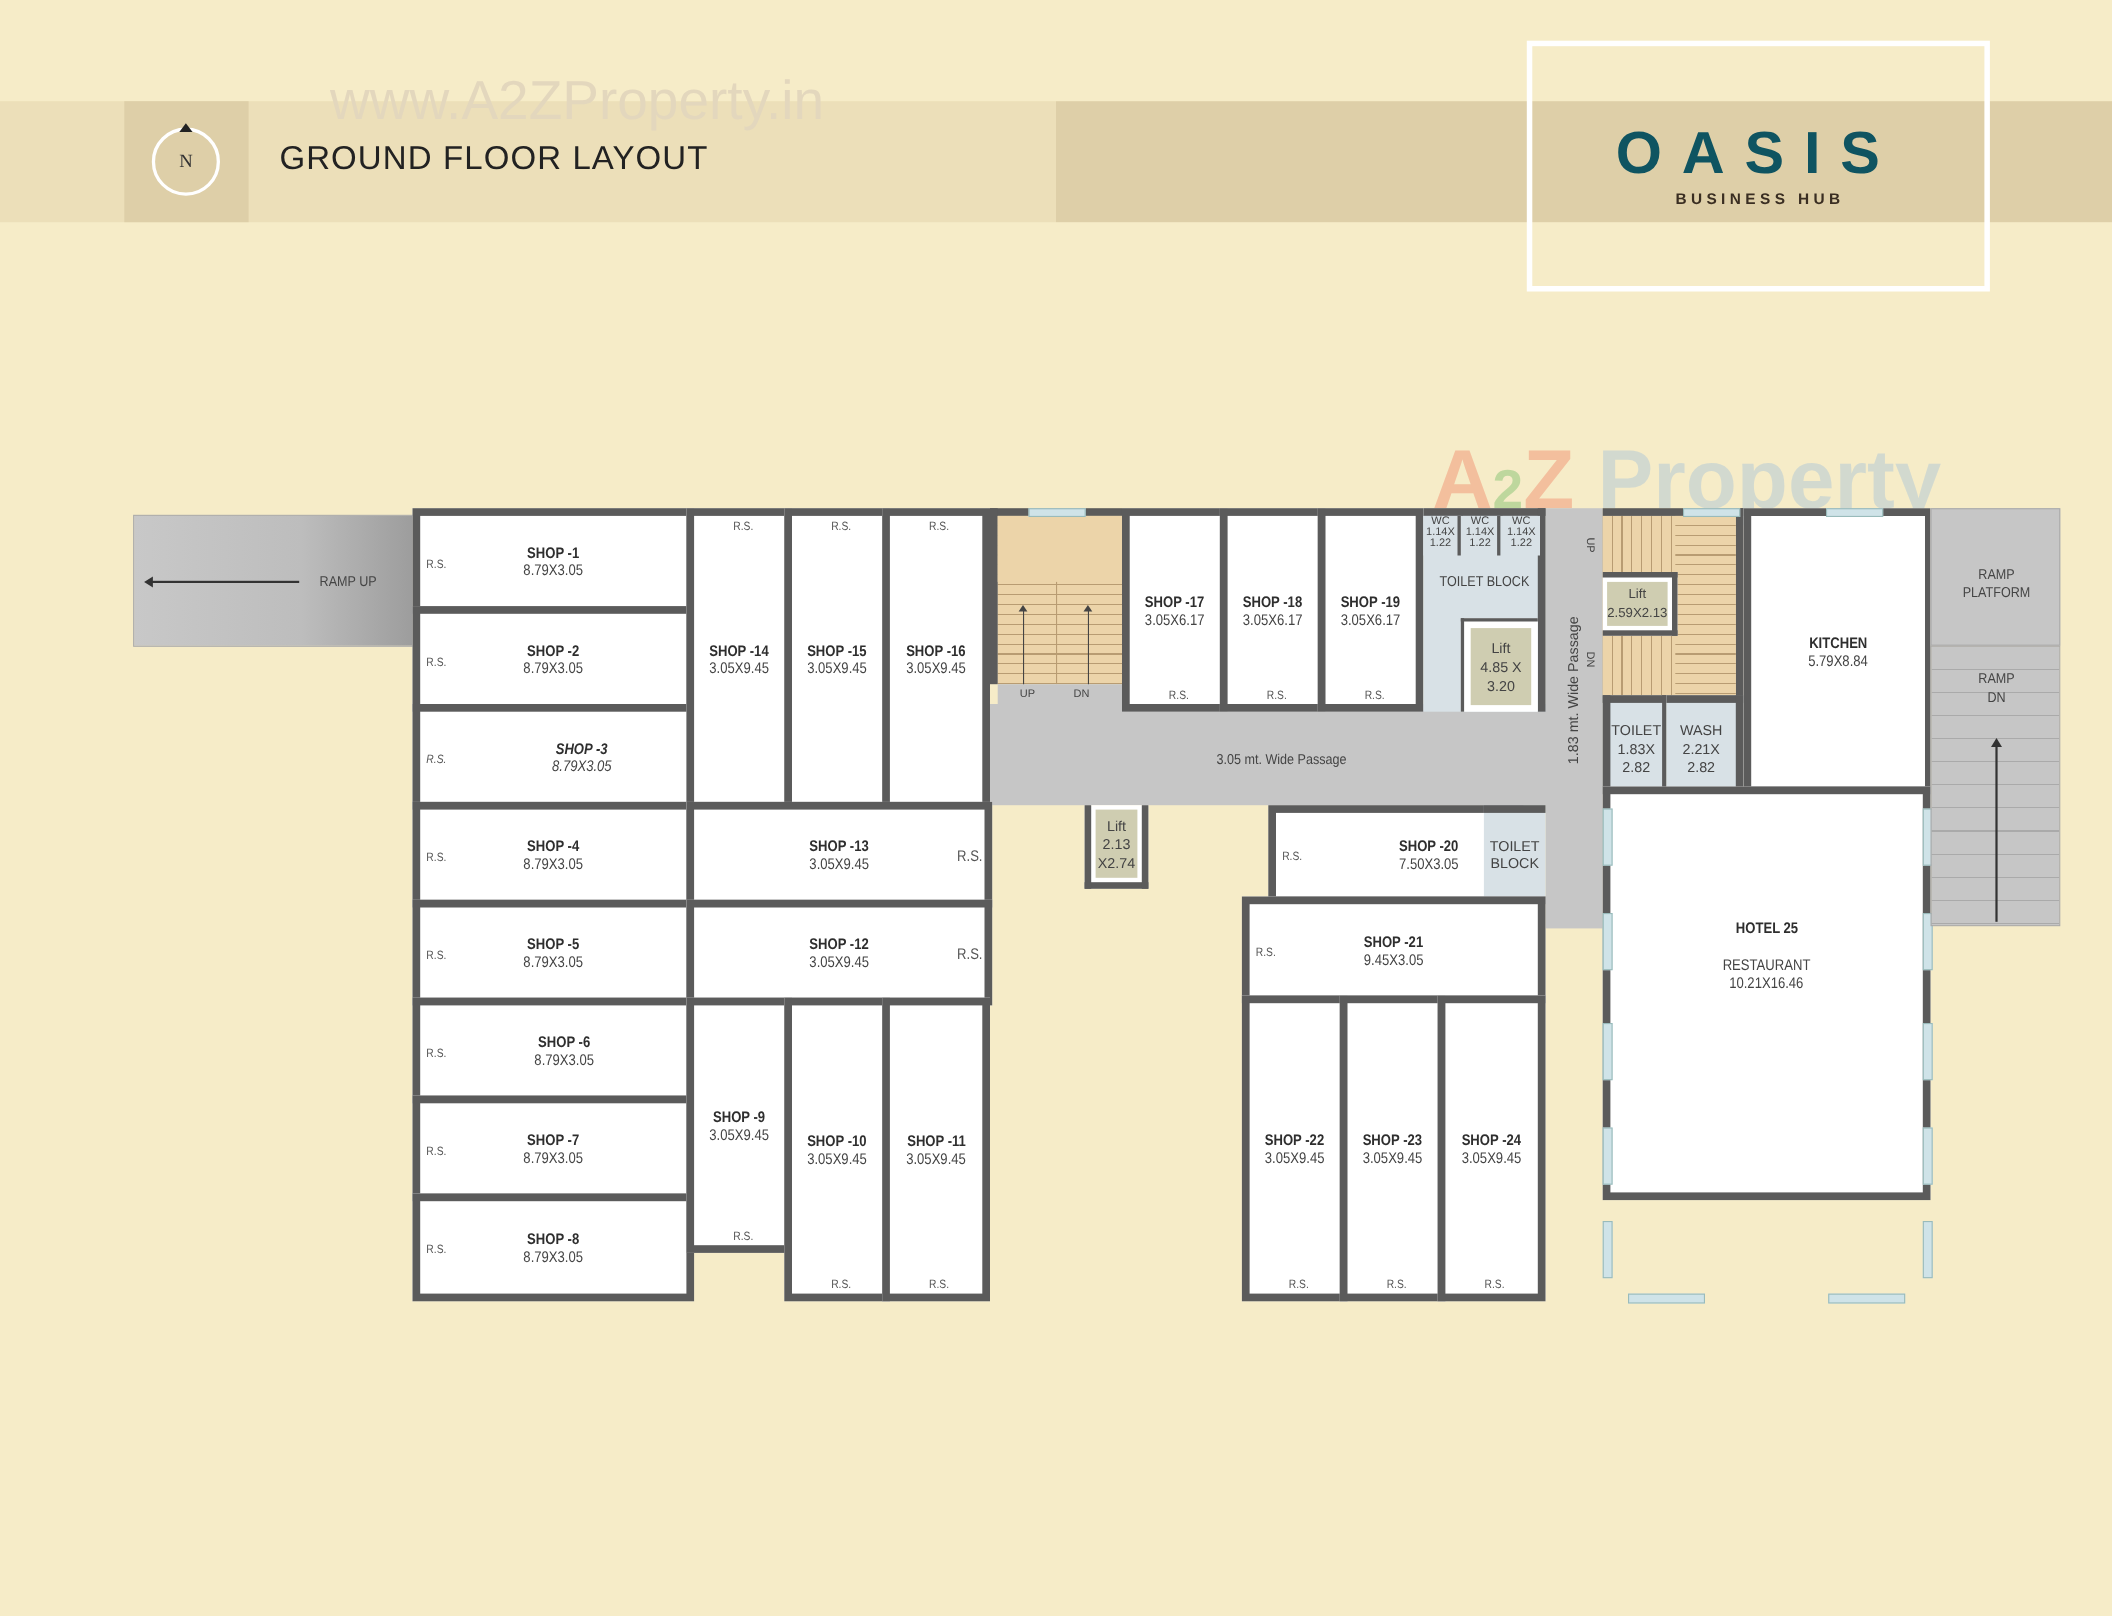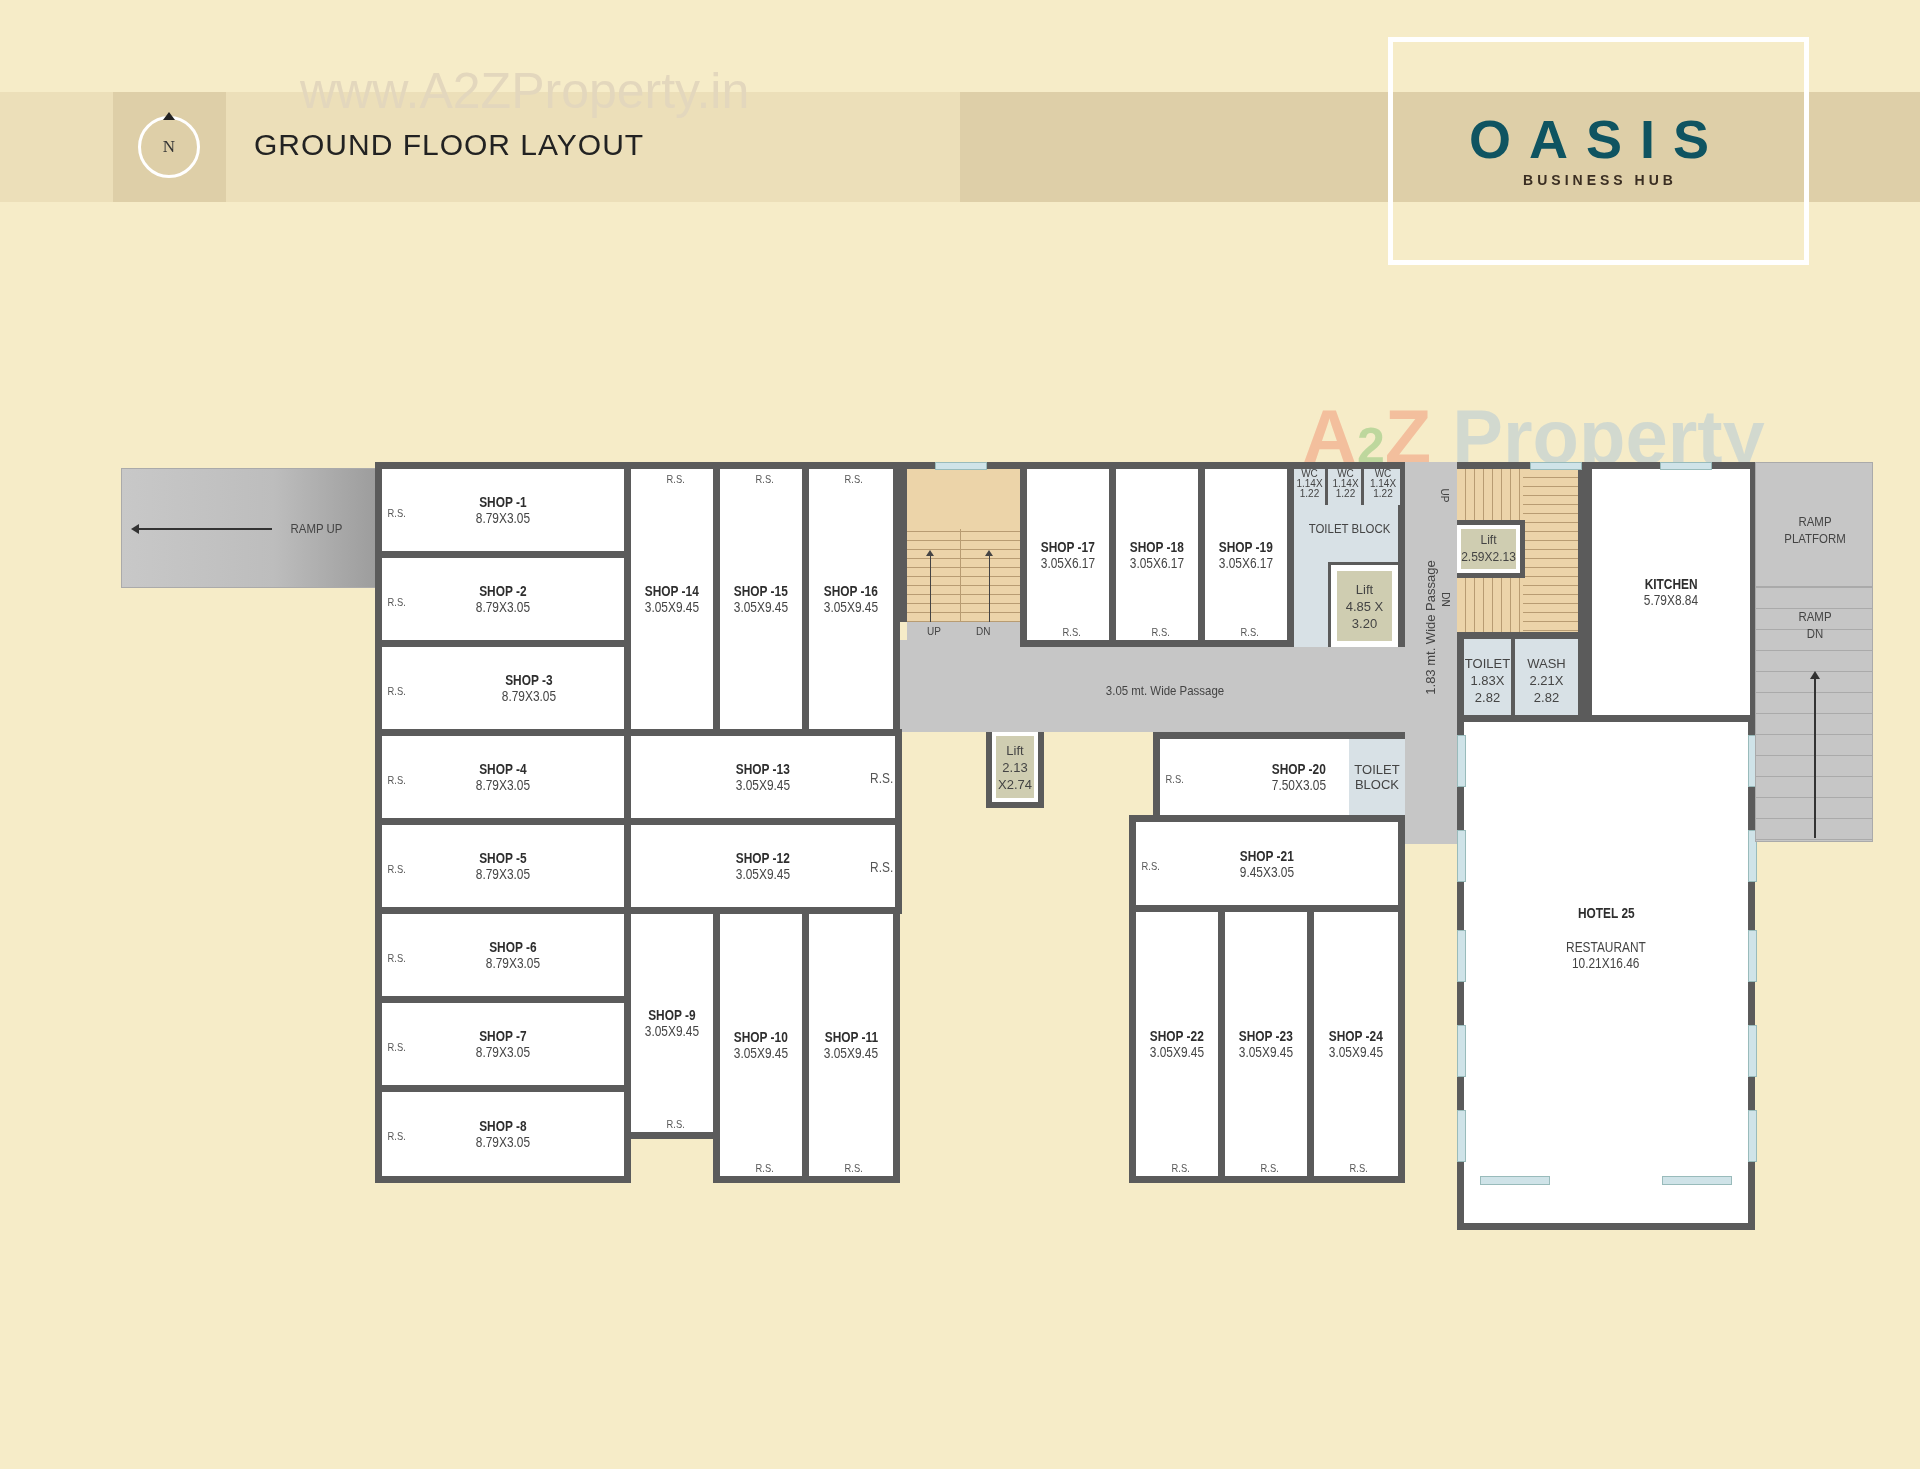--- a/index.html
+++ b/index.html
@@ -57,21 +57,21 @@
 <div class="room" style="left:375px;top:462px;width:256px;height:96px;">
     <span class="rname">SHOP -1</span>
     <span class="rdim">8.79X3.05</span>
     <span class="rs" style="left:4px;top:38px;">R.S.</span>
   </div>
 <div class="room" style="left:375px;top:551px;width:256px;height:96px;">
     <span class="rname">SHOP -2</span>
     <span class="rdim">8.79X3.05</span>
     <span class="rs" style="left:4px;top:38px;">R.S.</span>
   </div>
-<div class="room" style="left:375px;top:640px;width:308px;height:96px;">
+<div class="room" style="left:375px;top:640px;width:308px;height:96px;font-style:italic;">
     <span class="rname">SHOP -3</span>
     <span class="rdim">8.79X3.05</span>
     <span class="rs" style="left:4px;top:38px;">R.S.</span>
   </div>
 <div class="room" style="left:375px;top:729px;width:256px;height:96px;">
     <span class="rname">SHOP -4</span>
     <span class="rdim">8.79X3.05</span>
     <span class="rs" style="left:4px;top:38px;">R.S.</span>
   </div>
 <div class="room" style="left:375px;top:818px;width:256px;height:96px;">
@@ -250,21 +250,21 @@
     <span>2.82</span>
 </div>
 
 <div class="room" style="left:1585px;top:462px;width:170px;height:260px;border-right:5px solid #5b5b5b;">
     <span class="rname">KITCHEN</span>
     <span class="rdim">5.79X8.84</span>
   </div>
 <div class="win" style="left:1530px;top:462px;width:50px;height:6px;"></div>
 <div class="win" style="left:1660px;top:462px;width:50px;height:6px;"></div>
 
-<div class="room" style="left:1457px;top:715px;width:298px;height:515px;border-width:7px;">
+<div class="room" style="left:1457px;top:715px;width:298px;height:376px;border-width:7px;">
   <span class="rname" style="margin-bottom:18px;">HOTEL 25</span>
   <span class="rdim">RESTAURANT</span>
   <span class="rdim" style="margin-bottom:70px;">10.21X16.46</span>
 </div>
 <div class="win" style="left:1457px;top:735px;width:7px;height:50px;"></div>
 <div class="win" style="left:1457px;top:830px;width:7px;height:50px;"></div>
 <div class="win" style="left:1457px;top:930px;width:7px;height:50px;"></div>
 <div class="win" style="left:1457px;top:1025px;width:7px;height:50px;"></div>
 <div class="win" style="left:1457px;top:1110px;width:7px;height:50px;"></div>
 <div class="win" style="left:1748px;top:735px;width:7px;height:50px;"></div>

